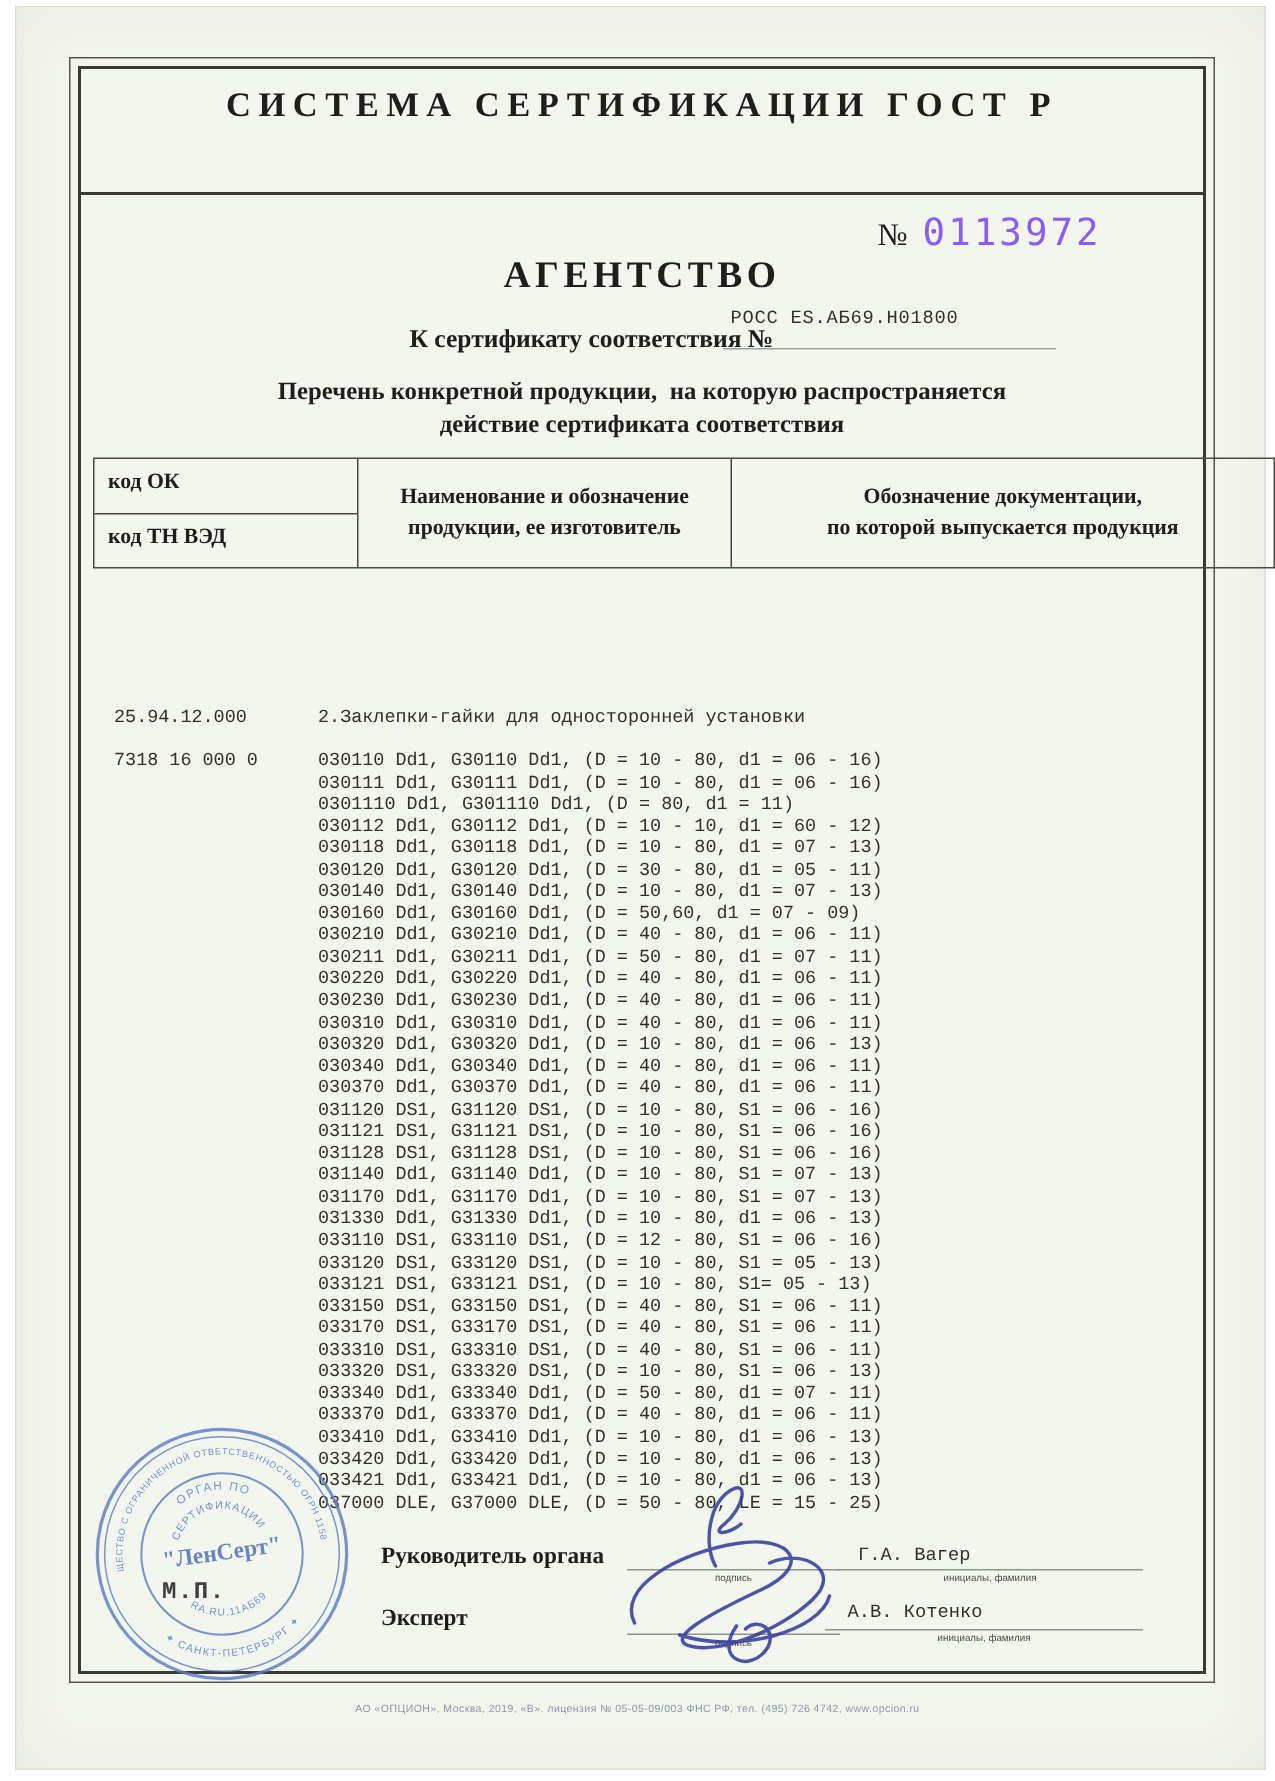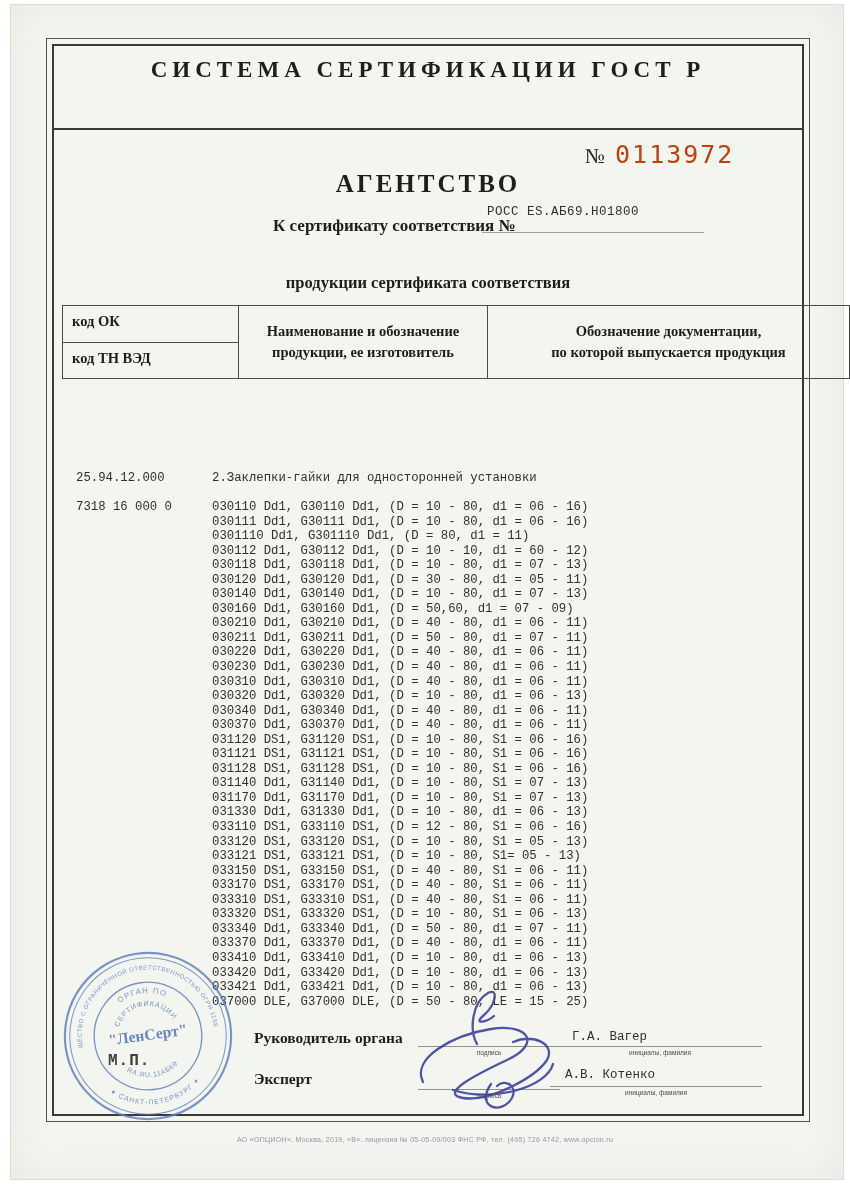--- a/index.html
+++ b/index.html
@@ -62,30 +62,31 @@
 <div id="page">
   <div id="paper"></div>
   <div class="frame-outer"></div>
   <div class="frame-inner"></div>
 
   <div class="abs ctr serif-b h1" style="top:57px">СИСТЕМА СЕРТИФИКАЦИИ ГОСТ Р</div>
   <div class="abs hr1"></div>
 
   <div class="abs numrow">
     <span class="num-sign">№</span>
-    <span class="num-red" style="color:#c2410c">0113972</span>
+    <span class="num-red" style="color:#8b5cf6">0113972</span>
   </div>
 
   <div class="abs ctr serif-b doc-title">АГЕНТСТВО</div>
 
   <div class="abs serif-b cert-label">К сертификату соответствия №</div>
   <div class="abs mono cert-num">РОСС ES.АБ69.Н01800</div>
   <div class="abs cert-line"></div>
 
-  <div class="abs ctr serif-b sub2">продукции сертификата соответствия</div>
+  <div class="abs ctr serif-b sub1">Перечень конкретной продукции,  на которую распространяется</div>
+  <div class="abs ctr serif-b sub2">действие сертификата соответствия</div>
 
   <div class="abs tbl">
     <div class="c1">
       <div class="t serif-b">код ОК</div>
       <div class="split"></div>
       <div class="b serif-b">код ТН ВЭД</div>
     </div>
     <div class="c2 cc">
       <span class="serif-b">Наименование и обозначение</span>
       <span class="serif-b">продукции, ее изготовитель</span>

